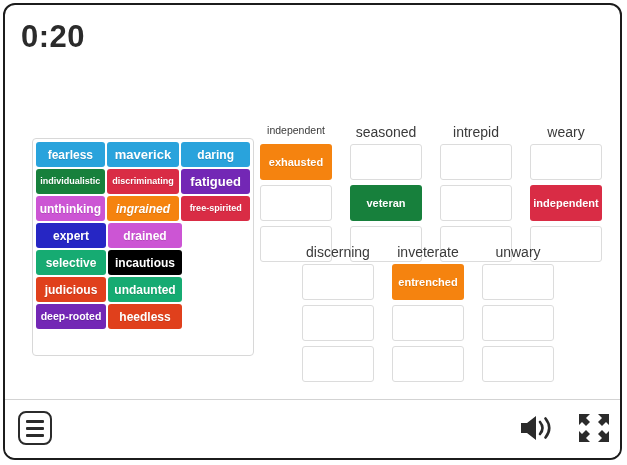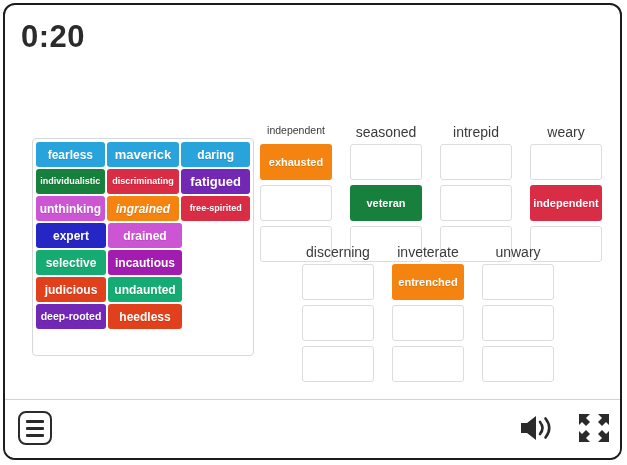--- a/index.html
+++ b/index.html
@@ -102,21 +102,21 @@
         <div class="tile w-a" style="background: rgb(204, 85, 212); font-size: 12px;">unthinking</div>
         <div class="tile w-b" style="background: rgb(245, 131, 15); font-size: 12px; font-style: italic;">ingrained</div>
         <div class="tile w-c" style="background: rgb(217, 44, 69); font-size: 9px;">free-spirited</div>
       </div>
       <div class="wb-row">
         <div class="tile w-a" style="background: rgb(38, 38, 196); font-size: 12px;">expert</div>
         <div class="tile w-b" style="background: rgb(204, 85, 212); font-size: 12px;">drained</div>
       </div>
       <div class="wb-row">
         <div class="tile w-a" style="background: rgb(22, 171, 114); font-size: 12px;">selective</div>
-        <div class="tile w-b" style="background: #a21caf; font-size: 12px;">incautious</div>
+        <div class="tile w-b" style="background: #000000; font-size: 12px;">incautious</div>
       </div>
       <div class="wb-row">
         <div class="tile w-a" style="background: rgb(224, 64, 28); font-size: 12px;">judicious</div>
         <div class="tile w-b" style="background: rgb(22, 171, 114); font-size: 12px;">undaunted</div>
       </div>
       <div class="wb-row">
         <div class="tile w-a" style="background: rgb(115, 39, 181); font-size: 10.5px;">deep-rooted</div>
         <div class="tile w-b" style="background: rgb(224, 64, 28); font-size: 12px;">heedless</div>
       </div>
     </div>

